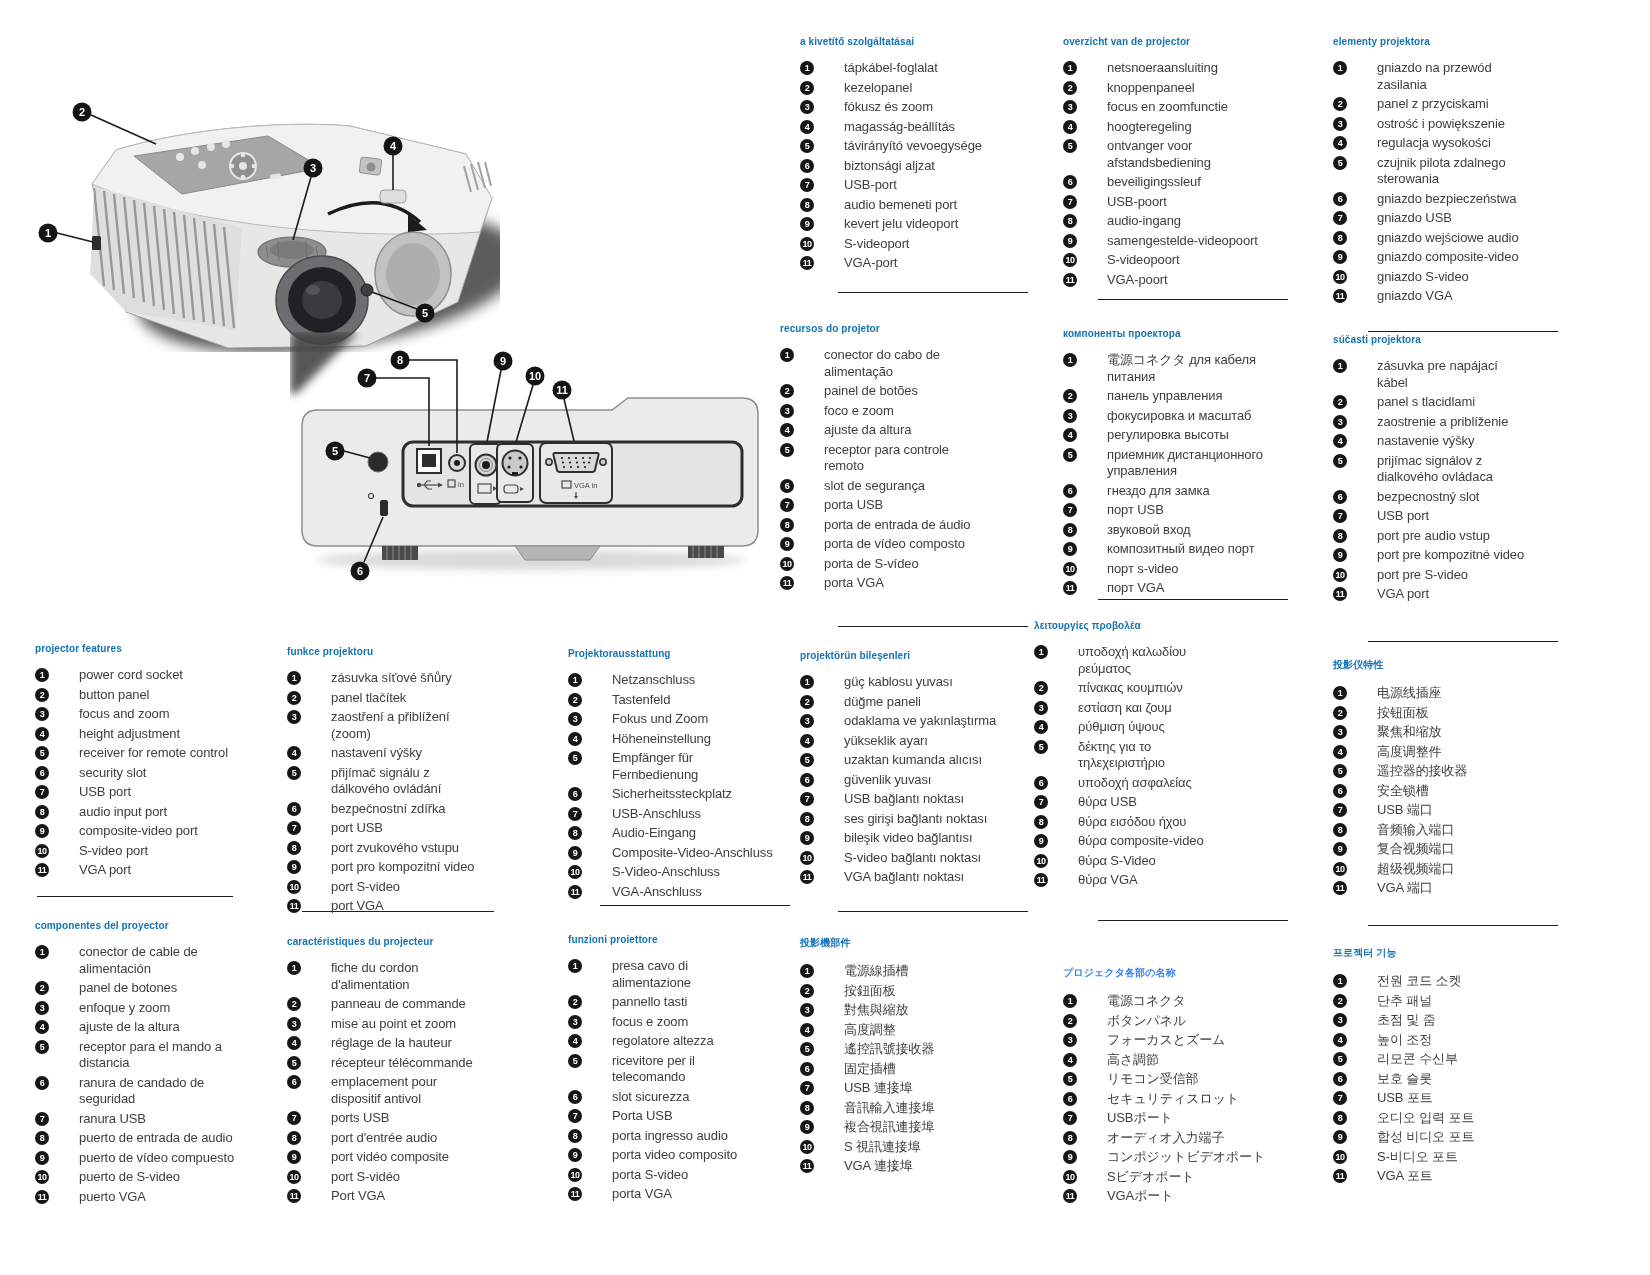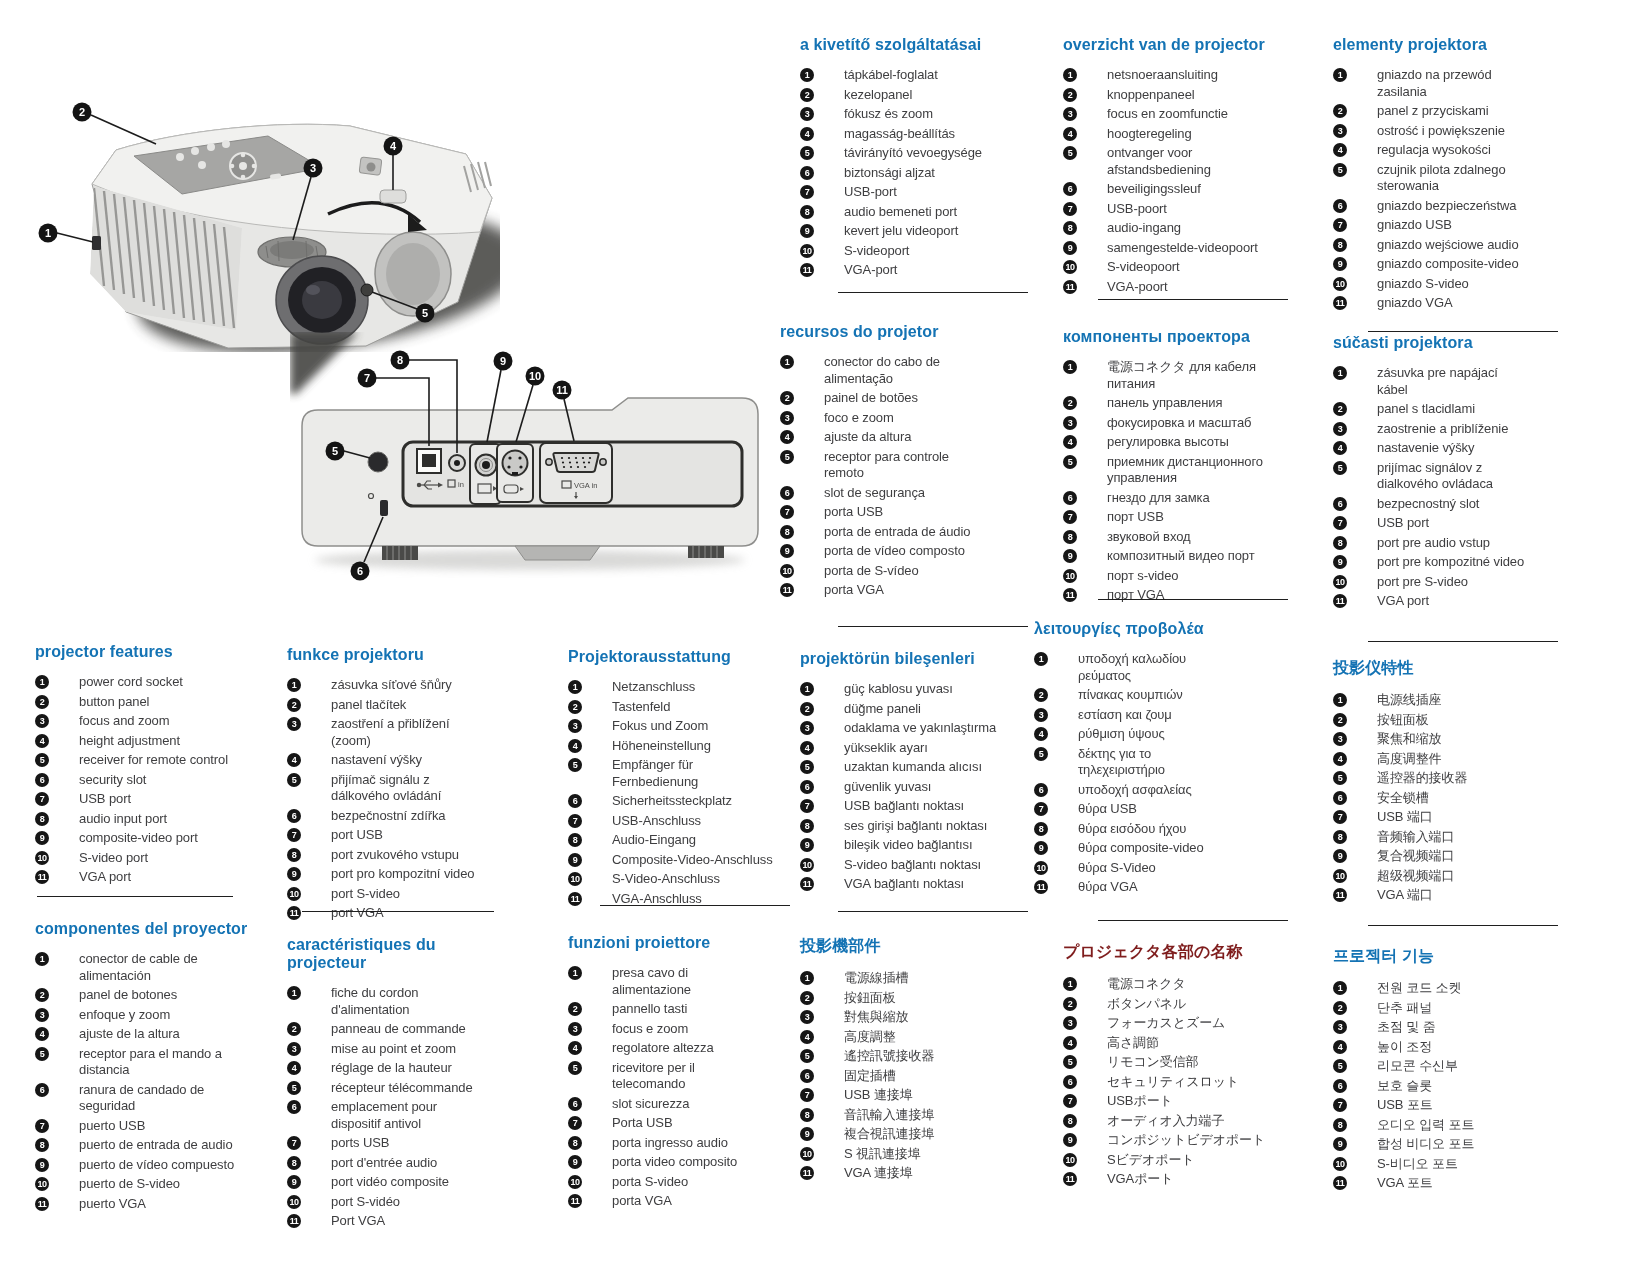--- a/index.html
+++ b/index.html
@@ -5,21 +5,21 @@
   html,body{margin:0;padding:0;}
   body{
     width:1650px;height:1275px;position:relative;background:#ffffff;
     font-family:"Liberation Sans","DejaVu Sans",sans-serif;
     overflow:hidden;
     -webkit-font-smoothing:antialiased;
   }
   .section{position:absolute;width:222px;}
   .section h2{
     margin:0 0 13px 0;
-    font-size:16px;font-weight:bold;color:var(--accent,#1473b4);
+    font-size:10px;font-weight:bold;color:var(--accent,#1473b4);
     letter-spacing:.1px;
   }
   .list{display:block;}
   .item{display:flex;align-items:flex-start;margin:0 0 3px 0;}
   .badge{
     flex:0 0 14px;width:14px;height:14px;border-radius:50%;
     background:#161616;color:#ffffff;
     font-size:9px;font-weight:bold;line-height:14px;text-align:center;
     margin-top:1px;letter-spacing:-0.5px;
   }
@@ -943,21 +943,21 @@
         <span class="lbl">receptor para el mando a
 distancia</span>
       </div>
       <div class="item">
         <span class="badge">6</span>
         <span class="lbl">ranura de candado de
 seguridad</span>
       </div>
       <div class="item">
         <span class="badge">7</span>
-        <span class="lbl">puerto USB</span>
+        <span class="lbl">ranura USB</span>
       </div>
       <div class="item">
         <span class="badge">8</span>
         <span class="lbl">puerto de entrada de audio</span>
       </div>
       <div class="item">
         <span class="badge">9</span>
         <span class="lbl">puerto de vídeo compuesto</span>
       </div>
       <div class="item">
@@ -1115,21 +1115,21 @@
         <span class="badge">10</span>
         <span class="lbl">S 視訊連接埠</span>
       </div>
       <div class="item">
         <span class="badge">11</span>
         <span class="lbl">VGA 連接埠</span>
       </div>
     </div>
 </div>
 <div class="section" style="left:1063px;top:942px">
-  <h2 style="color: #7f1d1d;">プロジェクタ各部の名称</h2>
+  <h2 style="color: #3b82f6; margin-top: 24px;">プロジェクタ各部の名称</h2>
     <div class="list">
       <div class="item">
         <span class="badge">1</span>
         <span class="lbl">電源コネクタ</span>
       </div>
       <div class="item">
         <span class="badge">2</span>
         <span class="lbl">ボタンパネル</span>
       </div>
       <div class="item">

